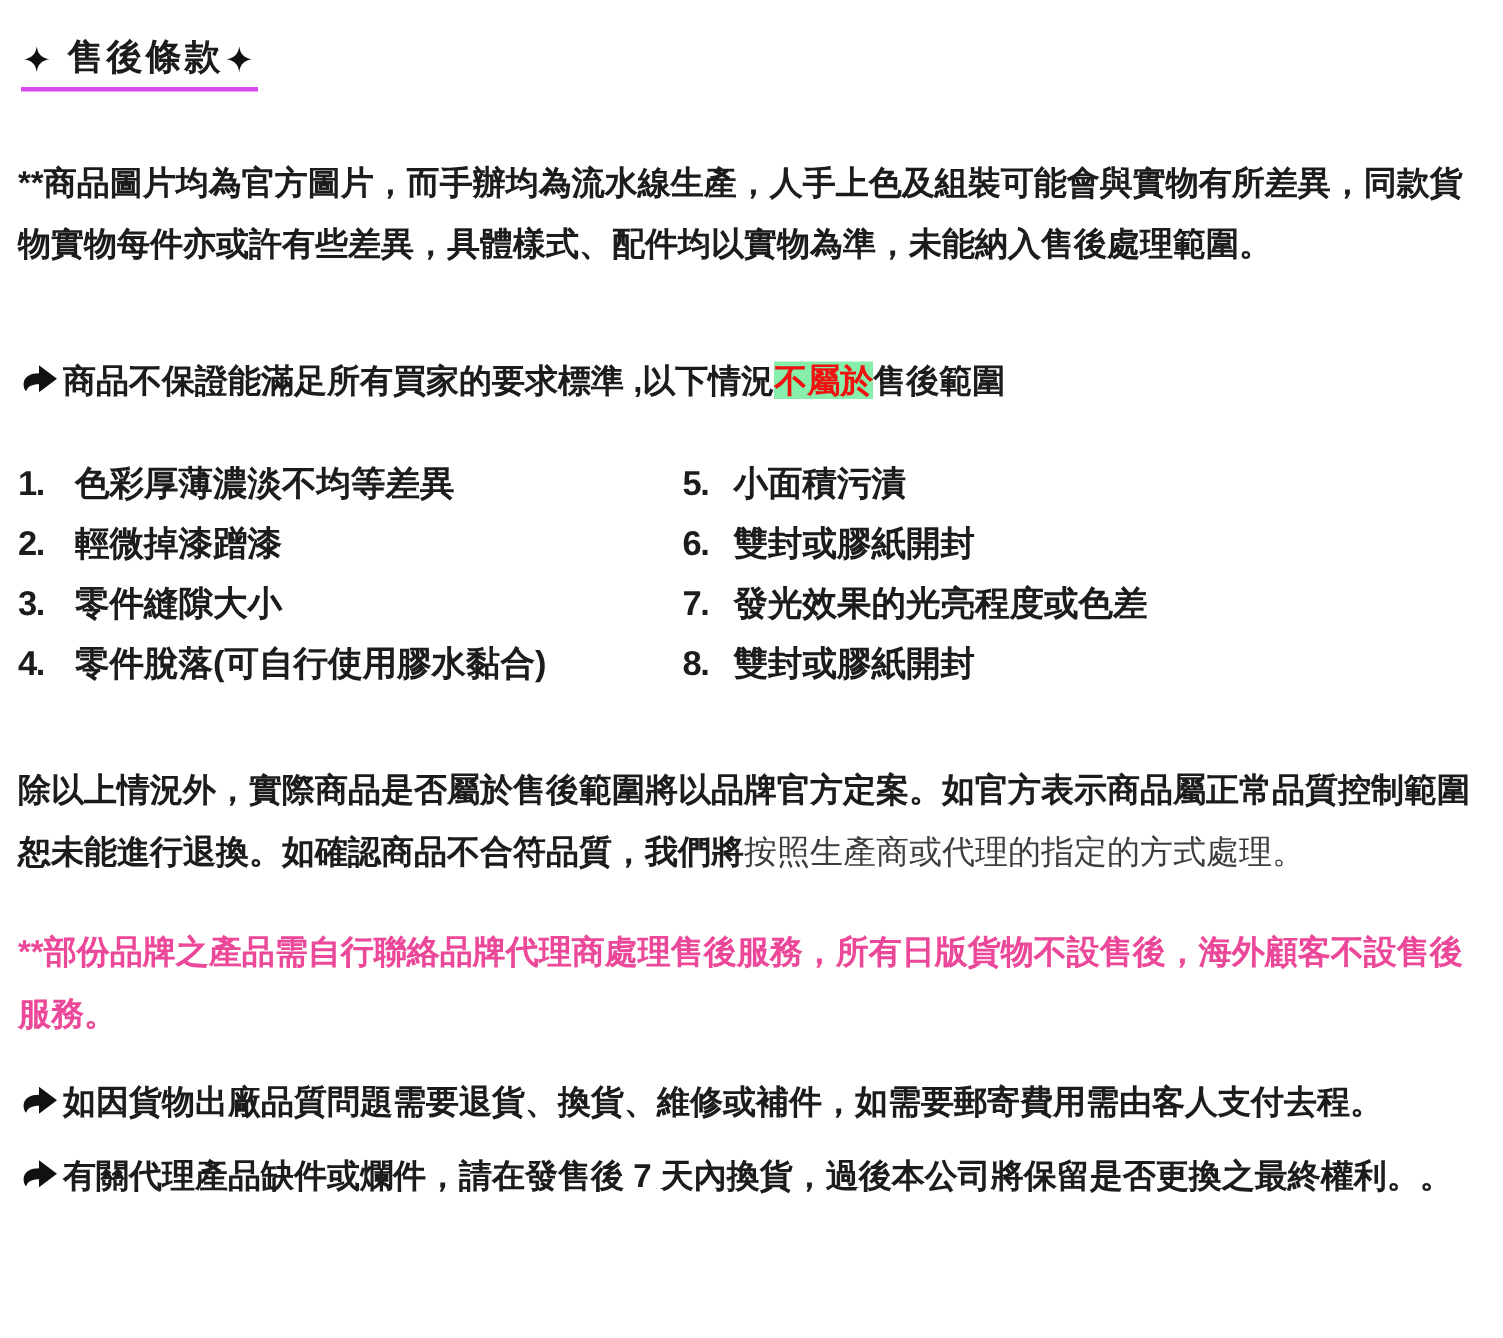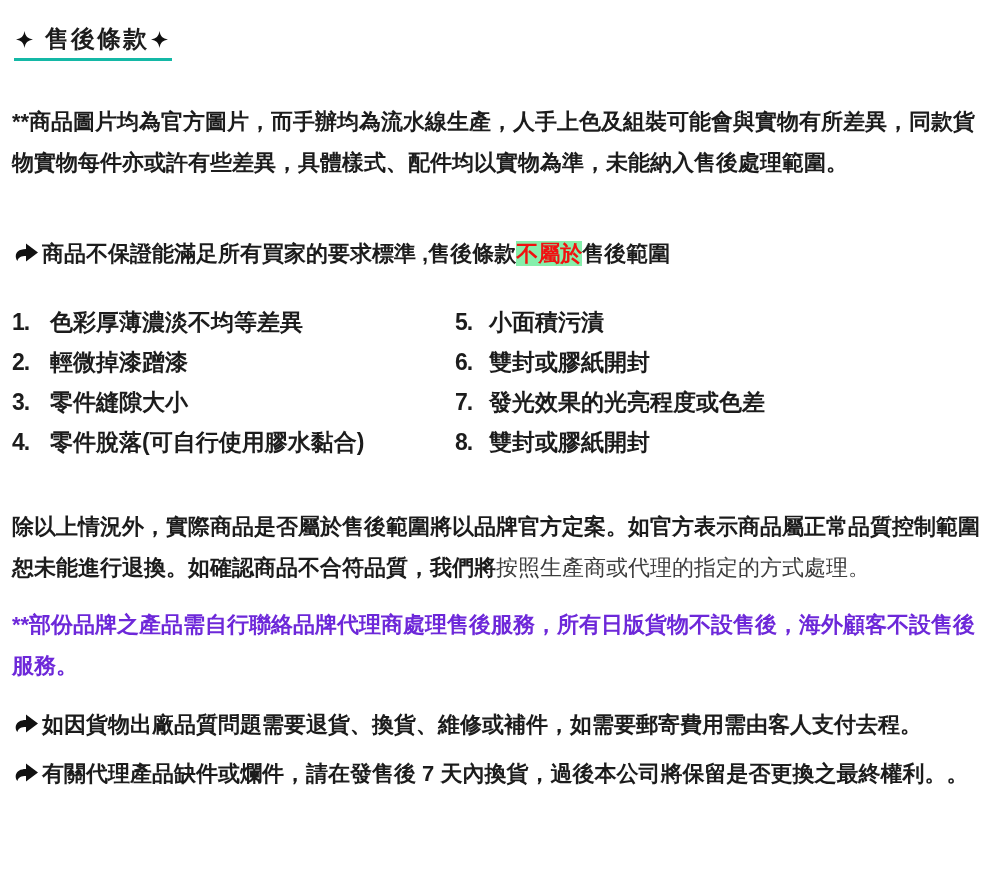--- a/index.html
+++ b/index.html
@@ -19,37 +19,37 @@
   .page {
     padding: 6px 14px 0 12px;
   }
   
   .title {
     display: inline-flex;
     align-items: center;
     gap: 0;
     font-size: 24px;
     line-height: 30px;
-    border-bottom: 3px solid #14b8a6;
+    border-bottom: 3px solid #d946ef;
     padding: 2px 4px 4px 2px;
     margin-left: 2px;
   }
   .title .star { display: inline-block; width: 17px; height: 17px; }
   .title .star svg { display: block; width: 100%; height: 100%; }
   .title .t-text { margin: 0 2px 0 12px; letter-spacing: 2px; }
   
   .para {
     font-size: 22px;
     line-height: 41px;
     margin: 0;
   }
   .intro   { margin-top: 24px; }
   .notice  { margin-top: 50px; }
   .policy  { margin-top: 44px; }
-  .red-note { margin-top: 16px; color: #6d28d9; }
+  .red-note { margin-top: 26px; color: #ec4899; }
   .b1 { margin-top: 18px; }
   .b2 { margin-top: 10px; }
   .b3 { margin-top: 8px; }
   
   .hl {
     background: #86efac;
     color: #f11010;
   }
   .soft {
     font-weight: 500;
@@ -114,21 +114,21 @@
 
   
   <p class="para intro">**商品圖片均為官方圖片，而手辦均為流水線生產，人手上色及組裝可能會與實物有所差異，同款貨物實物每件亦或許有些差異，具體樣式、配件均以實物為準，未能納入售後處理範圍。</p>
 
   
   <p class="para notice">
     <span class="arrow">
       <svg viewBox="0 0 27 20">
           <use href="#curvarrow" fill="#111"></use>
         </svg>
-    </span><span>商品不保證能滿足所有買家的要求標準 ,售後條款</span><span class="hl">不屬於</span><span>售後範圍</span>
+    </span><span>商品不保證能滿足所有買家的要求標準 ,以下情況</span><span class="hl">不屬於</span><span>售後範圍</span>
   </p>
 
   
   <div class="excl">
     <ul class="col col-left">
       <li>
         <span class="num">1.</span>
         <span class="txt">色彩厚薄濃淡不均等差異</span>
       </li>
       <li>

